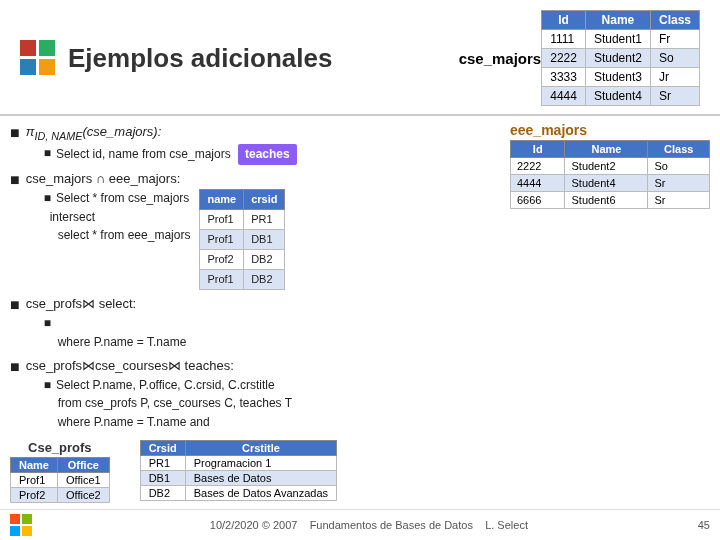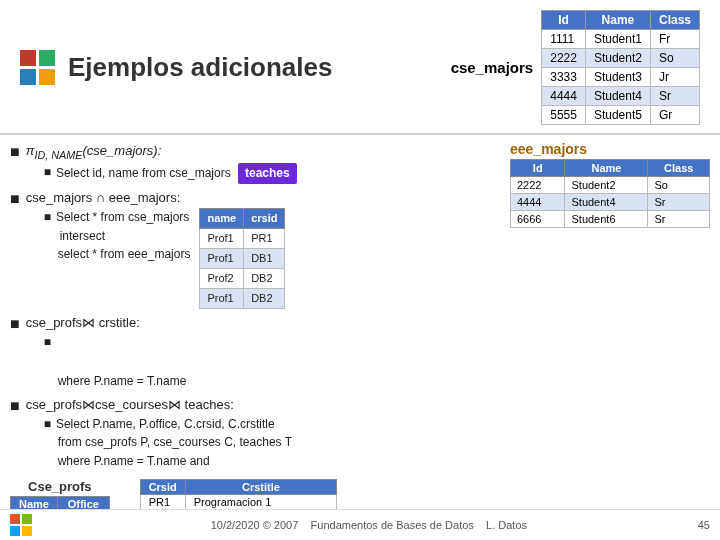--- a/index.html
+++ b/index.html
@@ -81,21 +81,21 @@
     }
     .sub-dot {
       margin-right: 5px;
       flex-shrink: 0;
     }
     .pi-sym { font-style: italic; }
 
     
     .teaches-badge {
       display: inline-block;
-      background: #6d28d9;
+      background: #8b5cf6;
       color: #fff;
       font-size: 12px;
       font-weight: bold;
       padding: 1px 7px;
       margin-left: 4px;
       border-radius: 2px;
     }
 
     
     .intersect-table {
@@ -240,21 +240,21 @@
 <body>
 
 <div class="header">
   <div class="header-squares">
     <div class="h-sq" style="background:#C0392B;"></div>
     <div class="h-sq" style="background:#27AE60;"></div>
     <div class="h-sq" style="background:#2980B9;"></div>
     <div class="h-sq" style="background:#F39C12;"></div>
   </div>
   <div class="header-title">Ejemplos adicionales</div>
-  <div style="font-size:15px;font-weight:bold;margin-right:8px;">cse_majors</div>
+  <div style="font-size:15px;font-weight:bold;">cse_majors</div>
   <table class="cse-majors-header-table">
     <thead>
       <tr>
         <th>Id</th>
         <th>Name</th>
         <th>Class</th>
       </tr>
     </thead>
     <tbody id="cse-majors-tbody">
         <tr>
@@ -269,25 +269,20 @@
         </tr>
         <tr>
           <td>3333</td>
           <td>Student3</td>
           <td>Jr</td>
         </tr>
         <tr>
           <td>4444</td>
           <td>Student4</td>
           <td>Sr</td>
-        </tr>
-        <tr>
-          <td>5555</td>
-          <td>Student5</td>
-          <td>Gr</td>
         </tr>
       </tbody>
   </table>
 </div>
 
 <div class="main">
 
   <div class="left-content">
 
     <div class="bullet-item">
@@ -309,21 +304,21 @@
       <span class="bullet-dot">■</span>
       <div class="bullet-content">
         <span>cse_majors ∩ eee_majors:</span>
         <div class="sub-bullet">
           <div class="inline-table-wrap">
             <div>
               <div class="sub-bullet-item">
                   <span class="sub-dot">■</span>
                   <span>Select * from cse_majors</span>
                 </div>
-              <div style="margin-left:16px;">intersect</div>
+              <div style="margin-left:6px;">intersect</div>
               <div class="sub-bullet-item" style="margin-left:0">
                   <span style="margin-left:14px;">select * from eee_majors</span>
                 </div>
             </div>
             <table class="intersect-table">
               <thead>
                 <tr>
                   <th>name</th>
                   <th>crsid</th>
                 </tr>
@@ -348,26 +343,26 @@
                 </tbody>
             </table>
           </div>
         </div>
       </div>
     </div>
 
     <div class="bullet-item">
       <span class="bullet-dot">■</span>
       <div class="bullet-content">
-        <span>cse_profs⋈ crstitle:</span>
+        <span>cse_profs⋈ select:</span>
         <div class="sub-bullet">
           <div class="sub-bullet-item">
               <span class="sub-dot">■</span>
             </div>
-          <div style="margin-left:14px;margin-top:20px;">where P.name = T.name</div>
+          <div style="margin-left:14px;">where P.name = T.name</div>
         </div>
       </div>
     </div>
 
     <div class="bullet-item">
       <span class="bullet-dot">■</span>
       <div class="bullet-content">
         <span>cse_profs⋈cse_courses⋈ teaches:</span>
         <div class="sub-bullet">
           <div class="sub-bullet-item">
@@ -467,16 +462,16 @@
 <div class="footer">
   <div class="ms-logo">
     <div class="ms-sq" style="background:#F25022;"></div>
     <div class="ms-sq" style="background:#7FBA00;"></div>
     <div class="ms-sq" style="background:#00A4EF;"></div>
     <div class="ms-sq" style="background:#FFB900;"></div>
   </div>
   <span class="footer-text">
     <span>10/2/2020 © 2007</span>&nbsp;&nbsp;&nbsp;
     <span>Fundamentos de Bases de Datos</span>&nbsp;&nbsp;&nbsp;
-    <span>L. Datos</span>
+    <span>L. Select</span>
   </span>
   <span class="footer-page">45</span>
 </div>
 
 </body></html>

